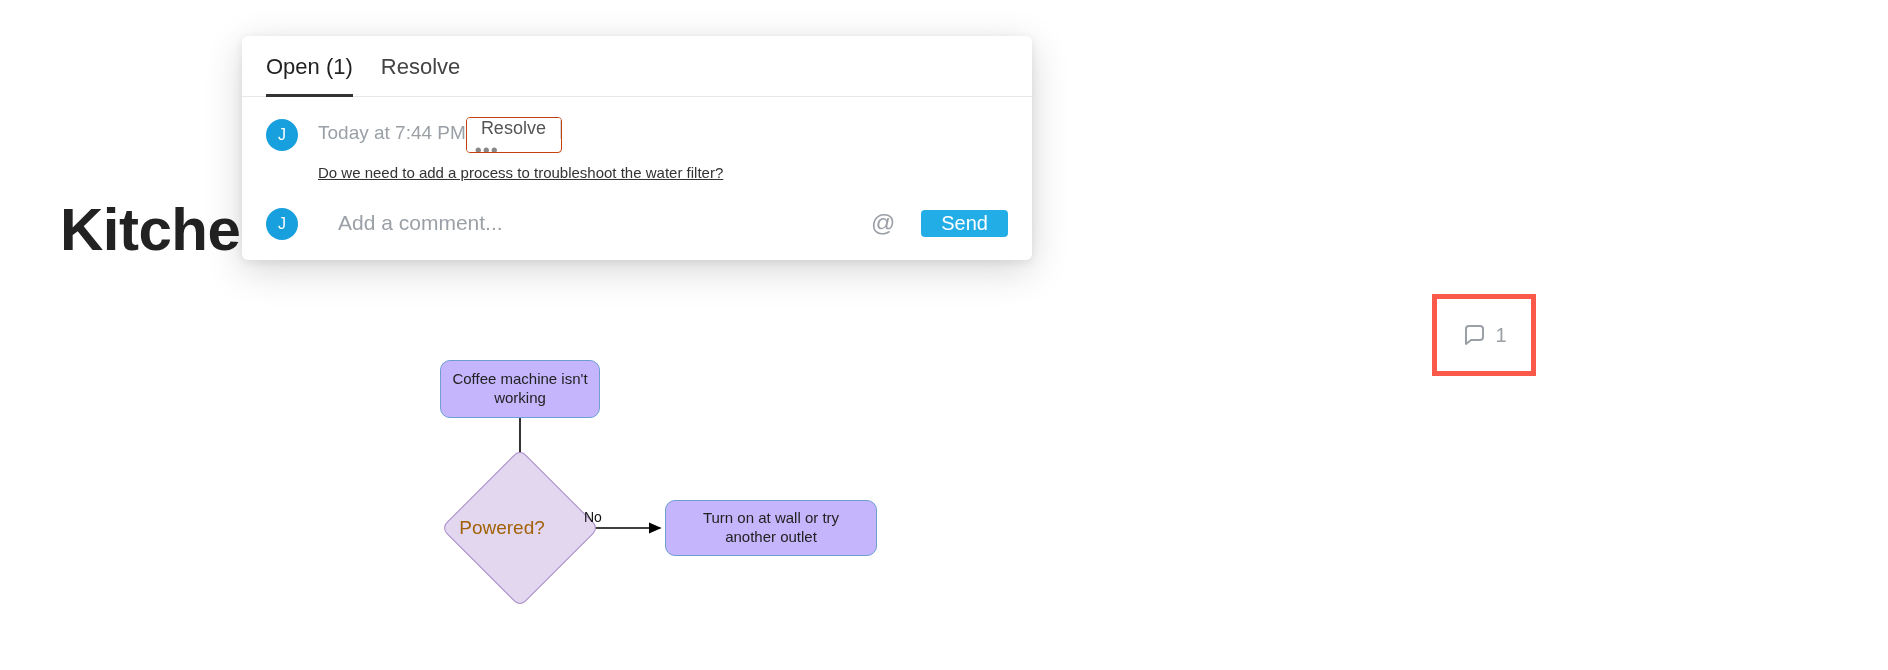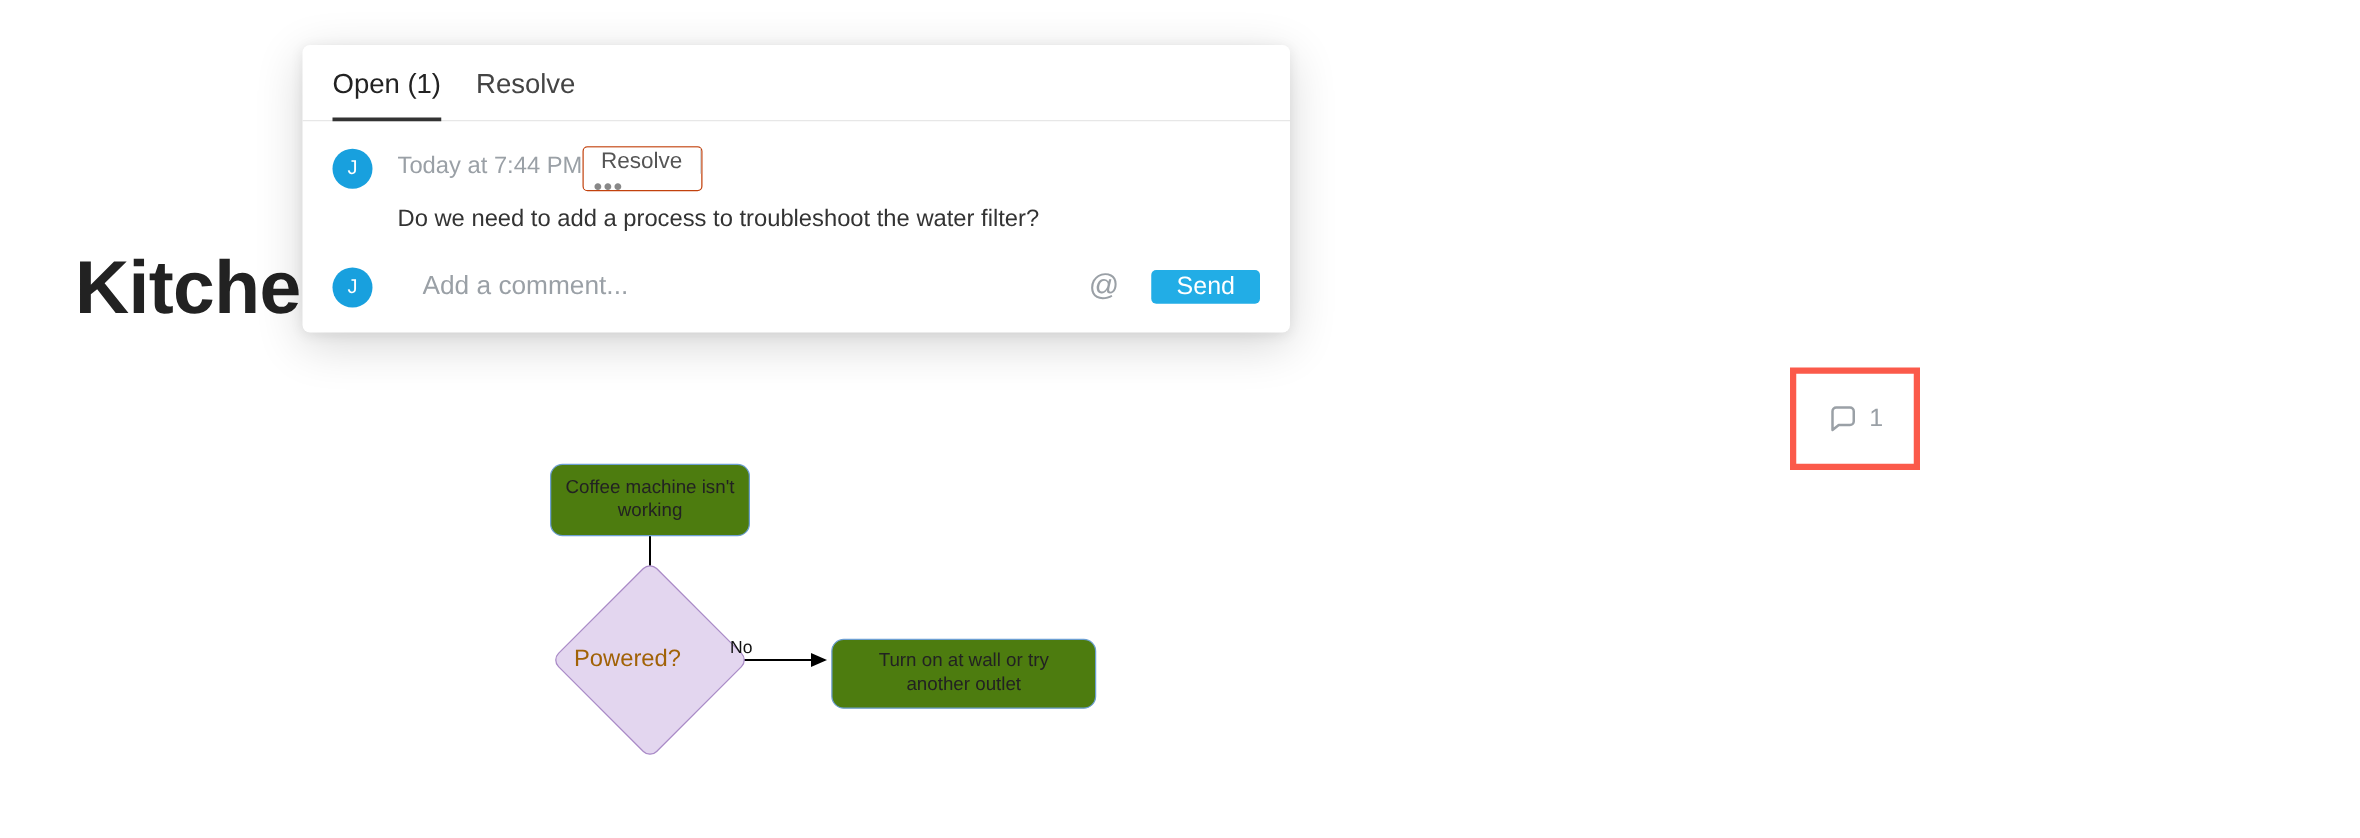--- a/index.html
+++ b/index.html
@@ -95,25 +95,26 @@
     background: #fff;
     border: none;
     width: 40px;
     color: #888;
     font-size: 20px;
     cursor: pointer;
     letter-spacing: 1px;
     display:flex; align-items:center; justify-content:center;
   }
   .comment-text {
-    font-size: 19px;
+    font-size: 15px;
     color: #333;
     line-height: 1.55;
     margin-top: 8px;
     max-width: 520px;
+    text-decoration: underline;
   }
 
   .composer {
     display: flex;
     align-items: center;
     padding: 14px 24px 20px 24px;
     gap: 20px;
   }
   .compose-input {
     flex: 1;
@@ -145,32 +146,31 @@
   
   .flow {
     position: absolute;
     left: 430px;
     top: 360px;
     width: 470px;
     height: 310px;
   }
   .node {
     position: absolute;
-    background: #4d7c0f;
+    background: #c4b5fd;
     border: 1.5px solid #6d9fd2;
     border-radius: 10px;
     font-size: 15px;
     color: #222;
     text-align: center;
     display: flex;
     align-items: center;
     justify-content: center;
     padding: 6px 10px;
     line-height: 1.25;
-    margin-top: 11px;
   }
   .node-start { left: 10px; top: 0; width: 160px; height: 58px; }
   .node-outlet { left: 235px; top: 140px; width: 212px; height: 56px; }
 
   .diamond {
     position: absolute;
     left: 34px; top: 112px;
     width: 112px; height: 112px;
     transform: rotate(45deg);
     background: #e3d6ef;

